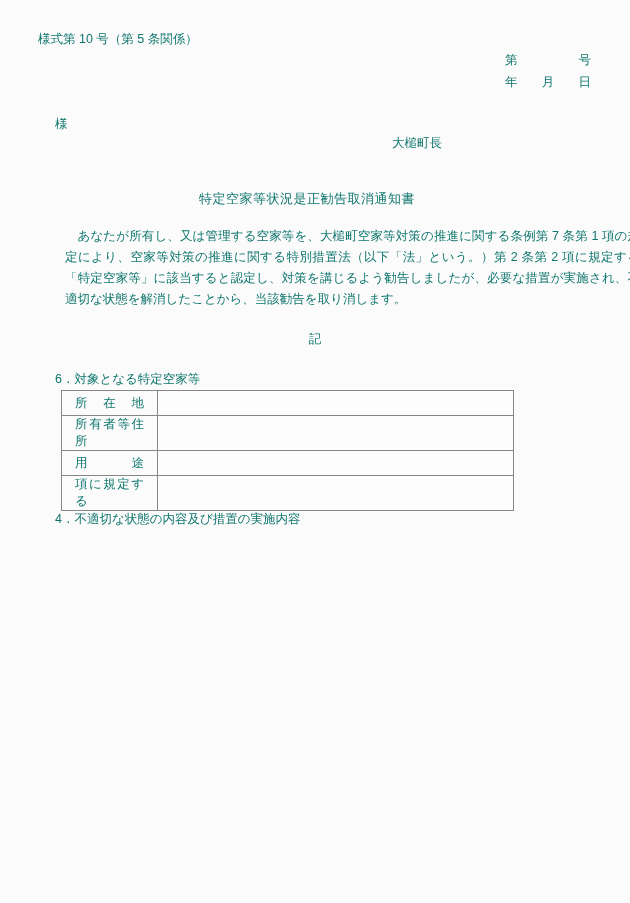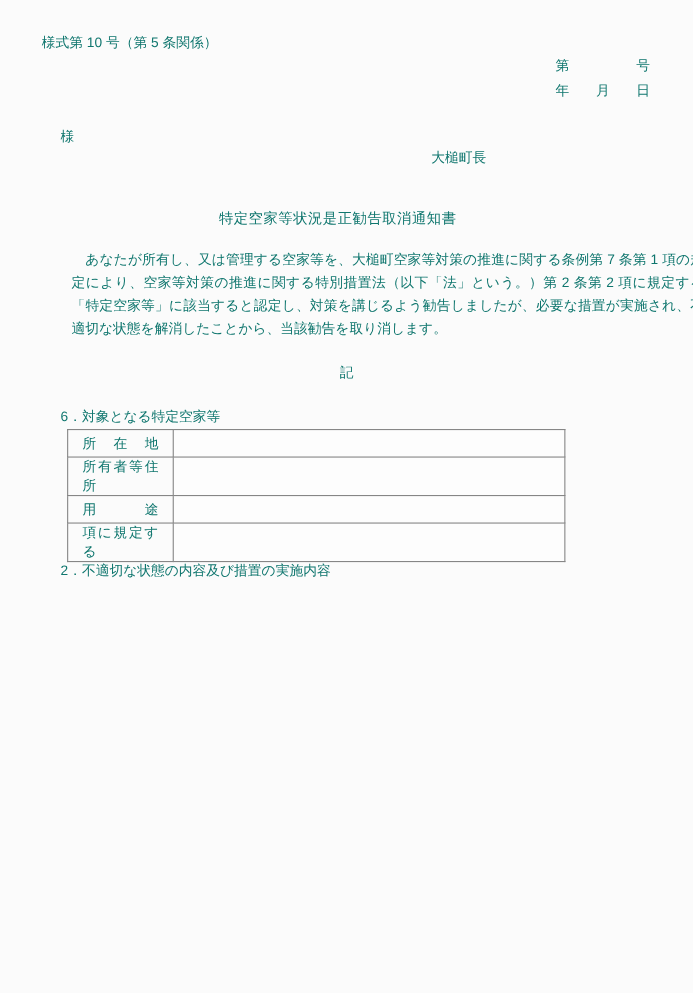--- a/index.html
+++ b/index.html
@@ -113,15 +113,15 @@
         <td class="label-cell">用途</td>
         <td class="value-cell"></td>
       </tr>
       <tr>
         <td class="label-cell">項に規定する</td>
         <td class="value-cell"></td>
       </tr>
     </tbody>
   </table>
 
-  <div class="abs fs section-heading-2">2．不適切な状態の内容及び措置の実施内容</div>
+  <div class="abs fs section-heading-2">4．不適切な状態の内容及び措置の実施内容</div>
 
 </div>
 
 </body></html>

